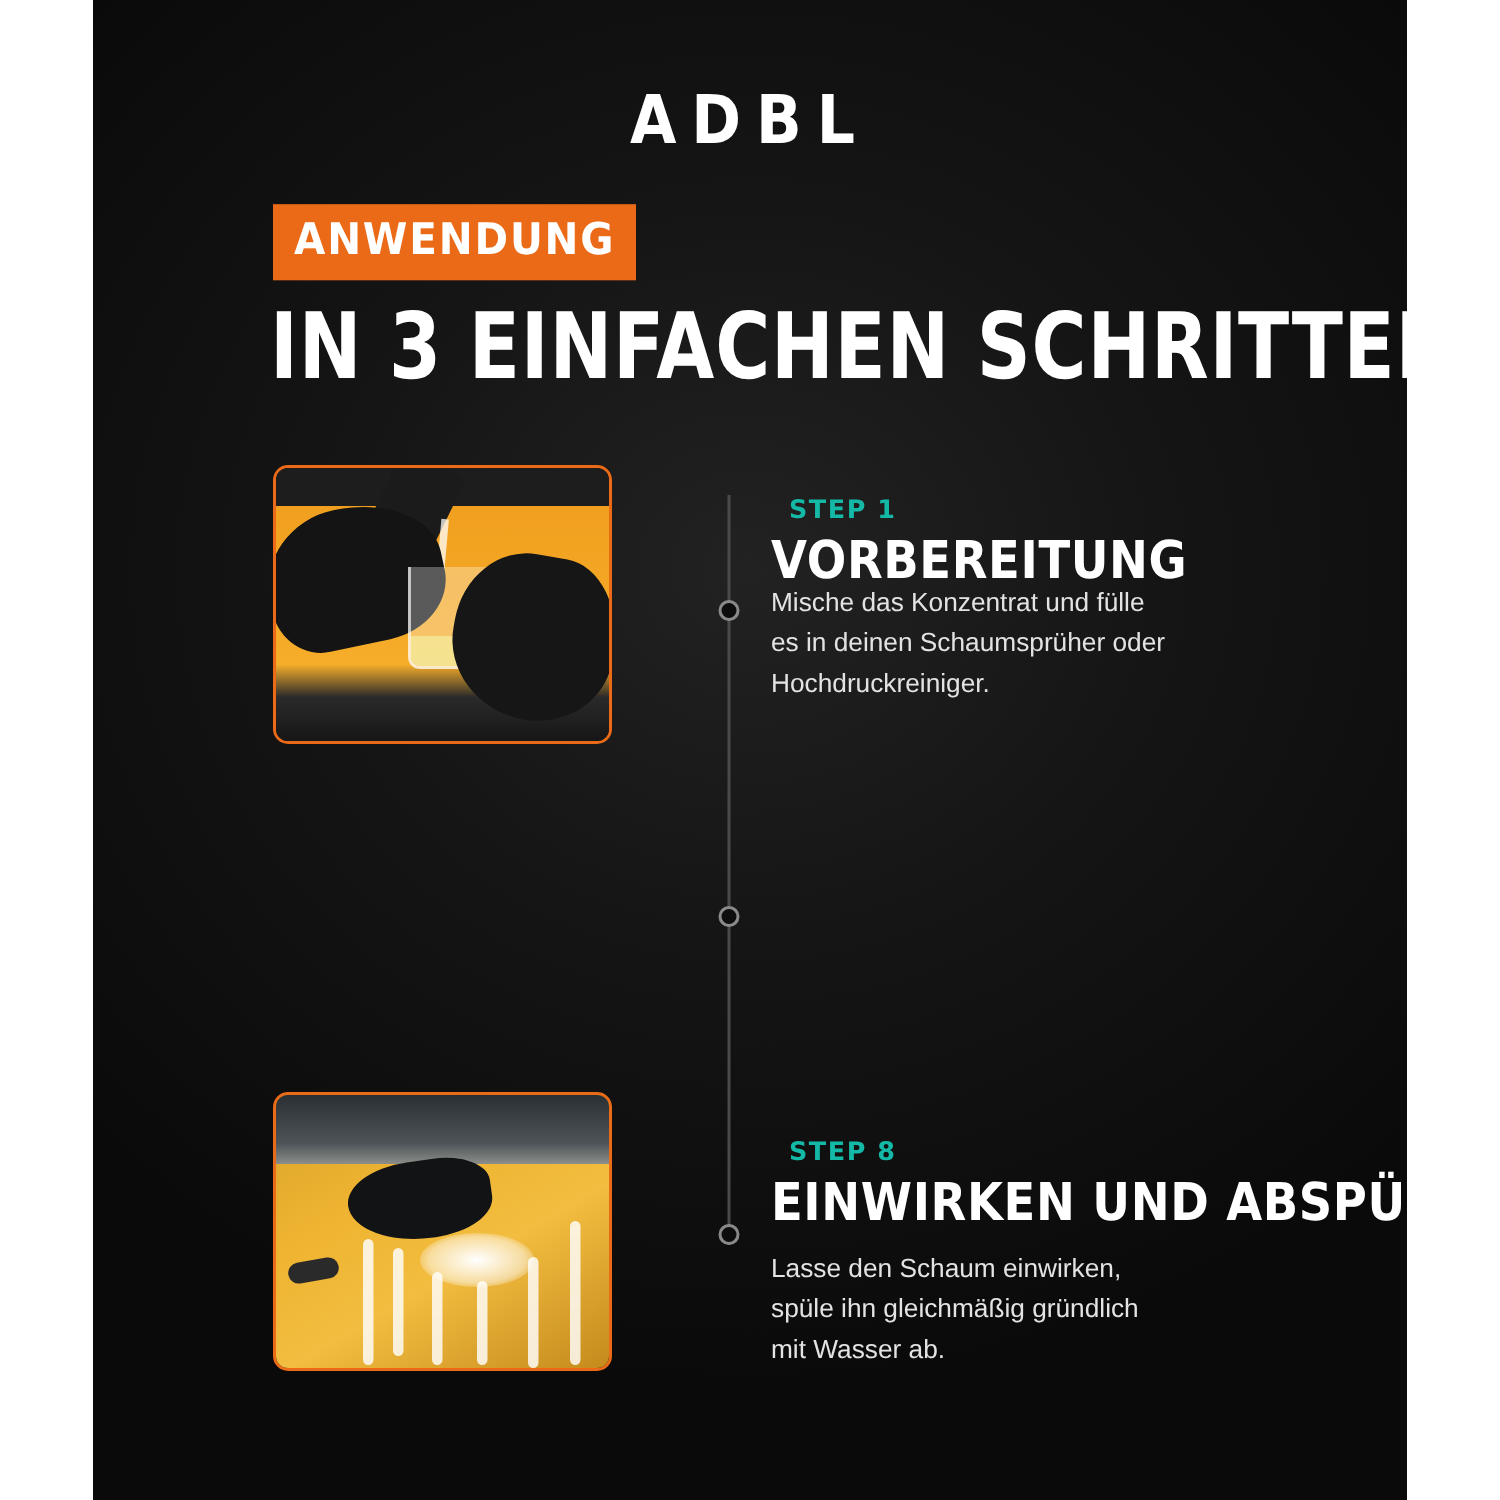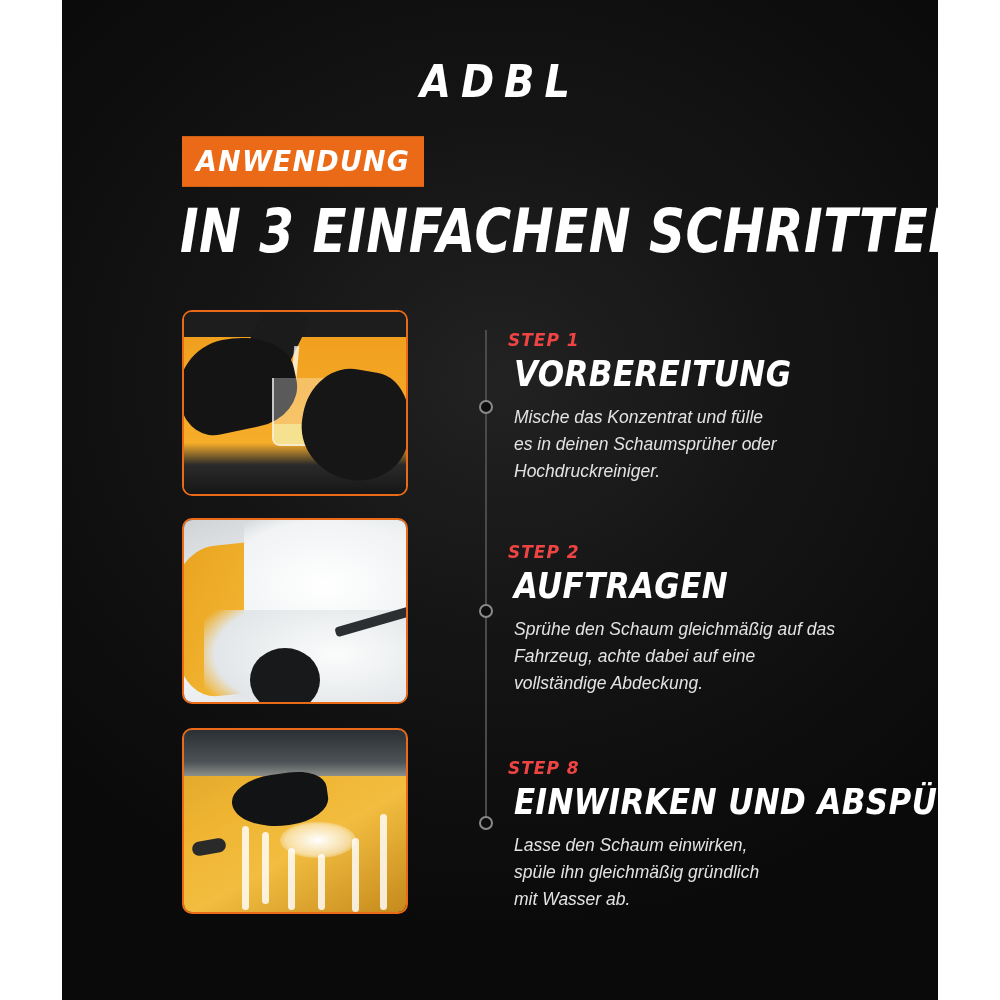--- a/index.html
+++ b/index.html
@@ -8,21 +8,20 @@
     height: 1000px;
     background: #ffffff;
     font-family: "Liberation Sans", sans-serif;
     overflow: hidden;
   }
   #page {
     position: relative;
     width: 1000px;
     height: 712px;
     background: #ffffff;
-    font-style: italic;
   }
   .panel {
     position: absolute;
     left: 62px;
     top: 0;
     width: 876px;
     height: 1000px;
     background: #0d0d0d;
     overflow: hidden;
   }
@@ -181,22 +180,22 @@
     background:#2a2a2a; border-radius:7px; transform: rotate(-10deg);
   }
   .img3 .foam-patch {
     position:absolute; left:96px; top:92px; width:76px; height:36px;
     background: radial-gradient(ellipse at 50% 50%, #ffffff 0%, rgba(255,255,255,.5) 60%, rgba(255,255,255,0) 80%);
     border-radius:50%;
   }
 
   .step-label {
     position: absolute;
-    left: 446px;
-    color: #ef4444;
+    left: 464px;
+    color: #14b8a6;
     font-weight: bold;
     font-size: 17px;
     letter-spacing: 1px;
     font-family: "DejaVu Sans", sans-serif;
   }
   .step-title {
     position: absolute;
     left: 452px;
     color: #ffffff;
     font-weight: bold;
@@ -241,41 +240,25 @@
           <div class="bottle"></div>
           <div class="stream"></div>
           <div class="glove-l"></div>
           <div class="beaker"></div>
           <div class="liquid"></div>
           <div class="glove-r"></div>
         </div>
       </div>
       <div class="step-label" style="top:20px">STEP 1</div>
       <div class="step-title" style="top:44px">VORBEREITUNG</div>
-      <div class="step-body" style="top:94px">Mische das Konzentrat und fülle
+      <div class="step-body" style="top:78px">Mische das Konzentrat und fülle
 es in deinen Schaumsprüher oder
 Hochdruckreiniger.</div>
     </div>
 
-    <div class="step" style="top:518px">
-      <div class="thumb" style="top:0">
-        <div class="img img2">
-          <div class="car-yellow"></div>
-          <div class="foam-a"></div>
-          <div class="foam-b"></div>
-          <div class="dark-strip"></div>
-          <div class="wheel"></div>
-        </div>
-      </div>
-      <div class="step-label" style="top:24px">STEP 2</div>
-      <div class="step-title" style="top:48px">AUFTRAGEN</div>
-      <div class="step-body" style="top:98px">Sprühe den Schaum gleichmäßig auf das
-Fahrzeug, achte dabei auf eine
-vollständige Abdeckung.</div>
-    </div>
 
     <div class="step" style="top:728px">
       <div class="thumb" style="top:0">
         <div class="img img3">
           <div class="top-dark"></div>
           <div class="mirror"></div>
           <div class="handle"></div>
           <div class="foam-patch"></div>
           <div class="run" style="left:58px; top:96px; height:84px;"></div>
           <div class="run" style="left:78px; top:102px; height:72px;"></div>

